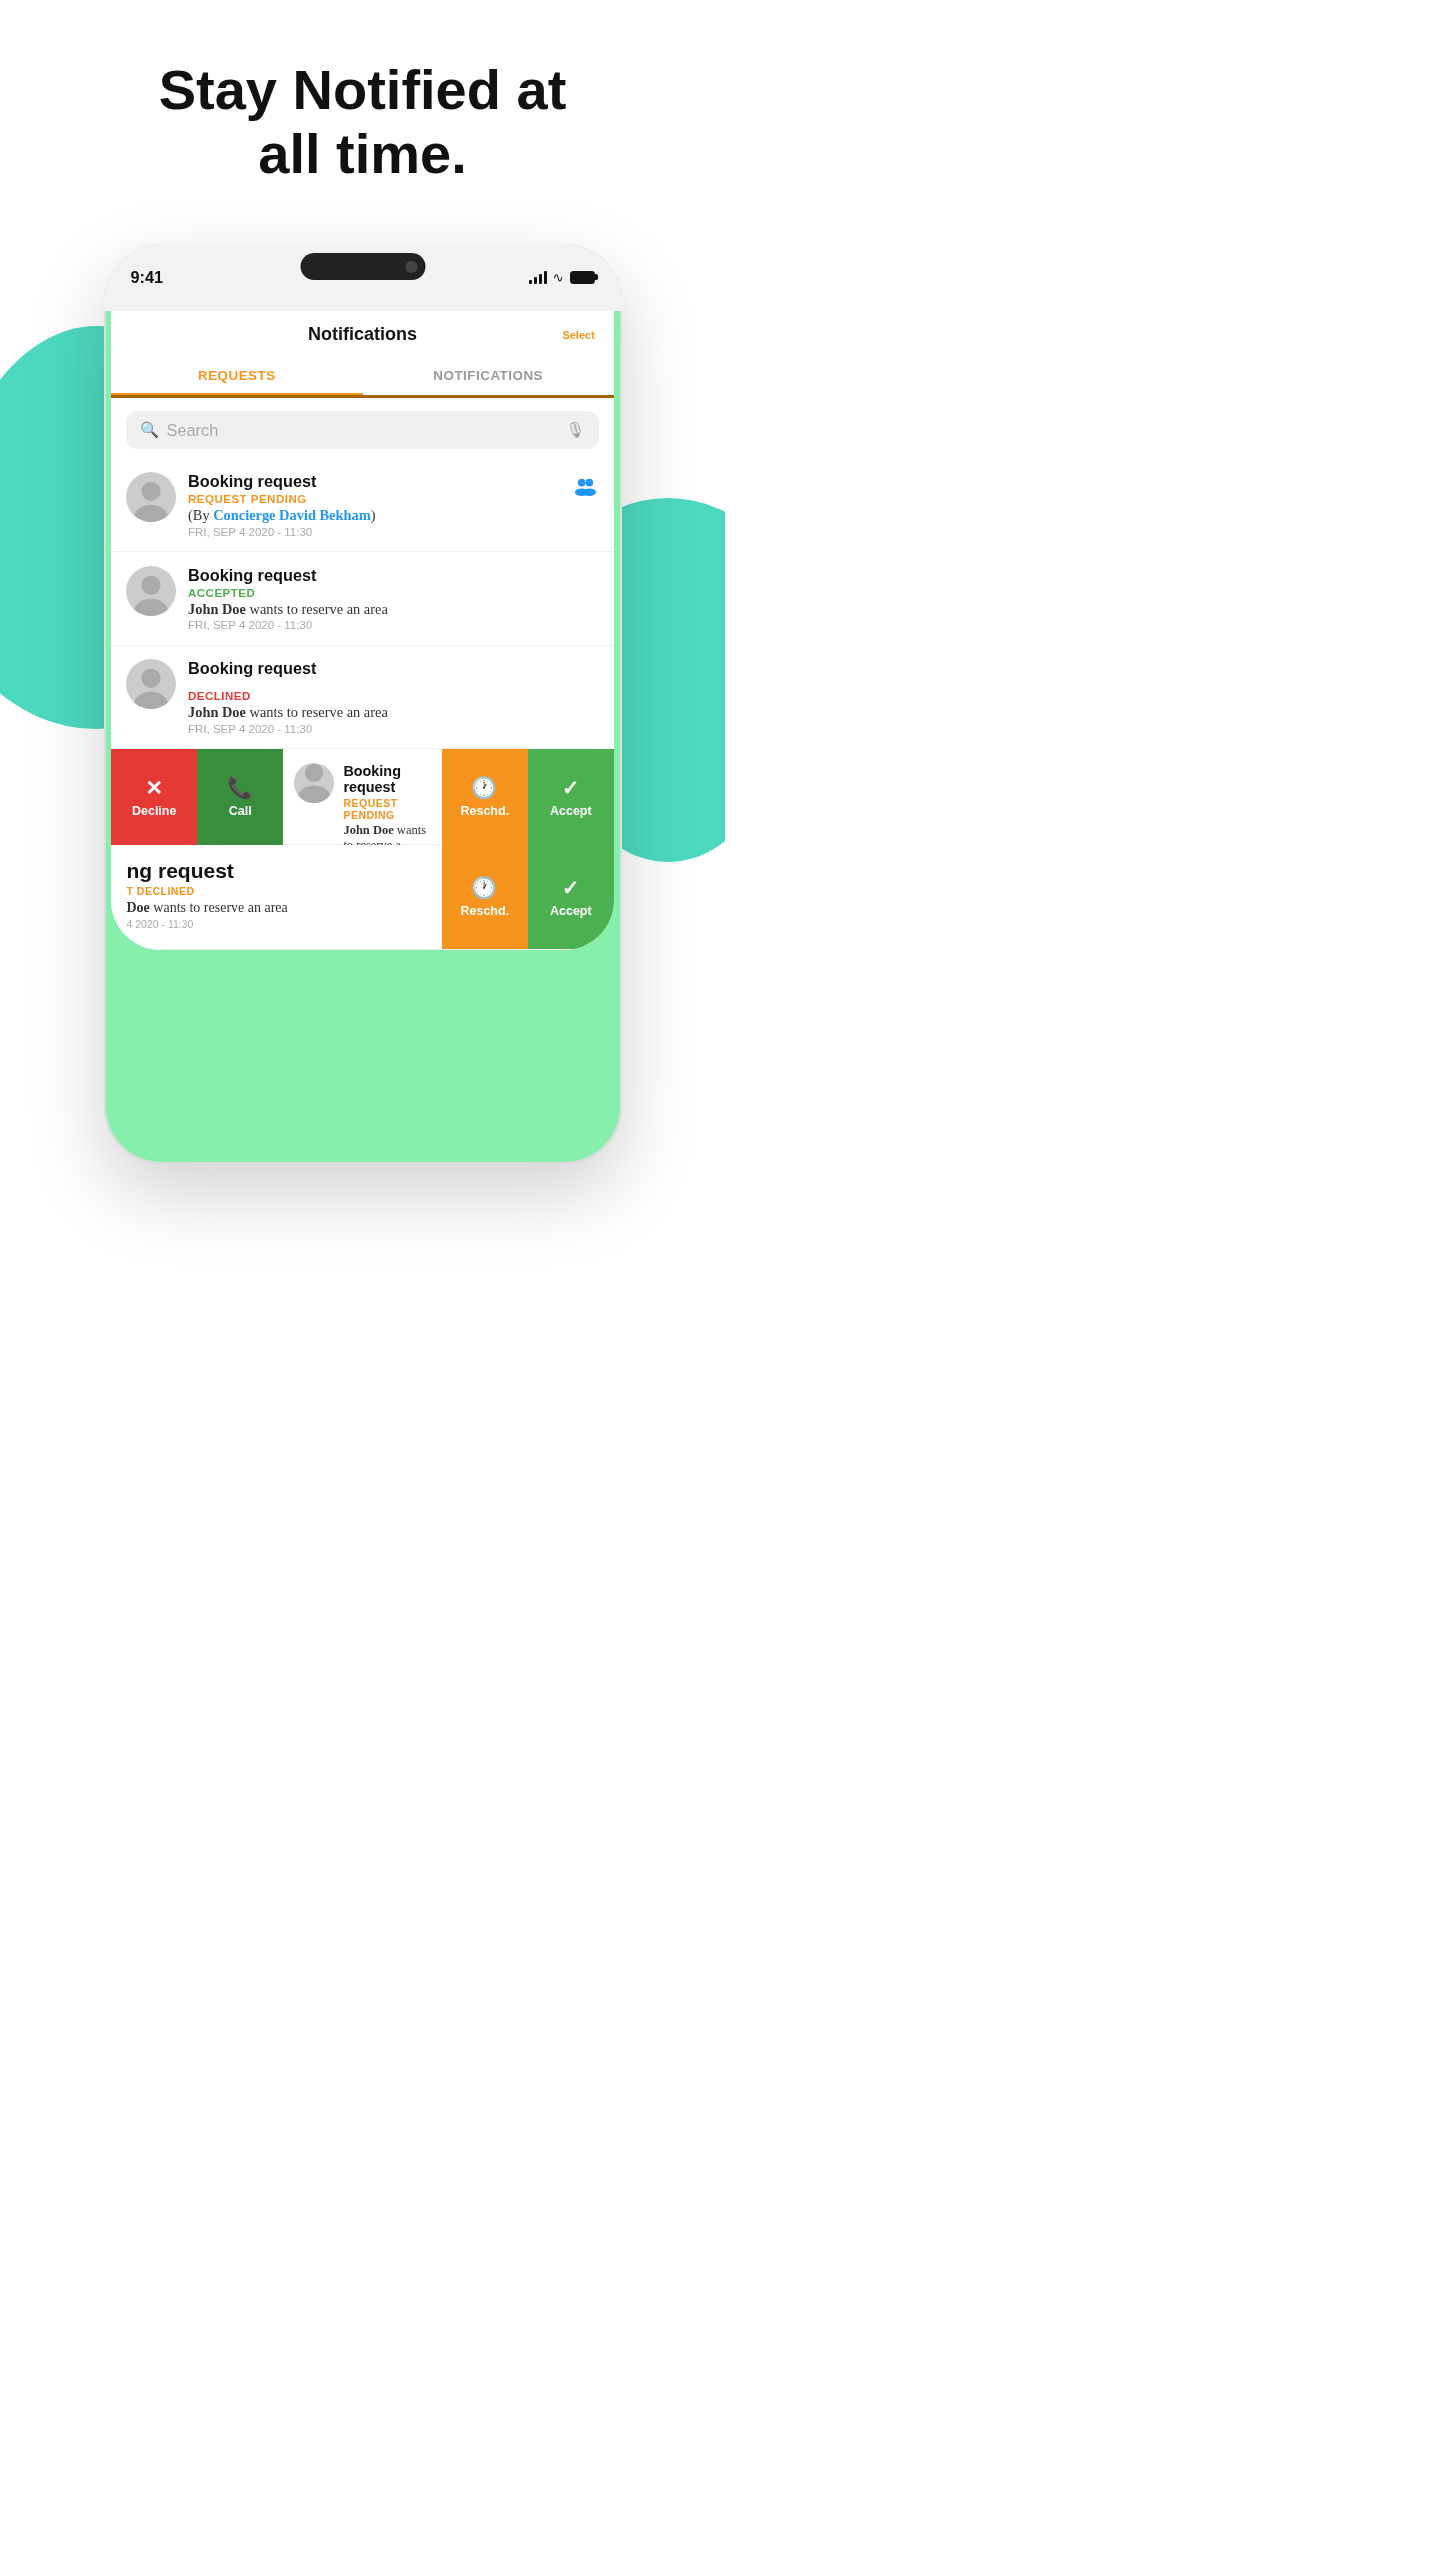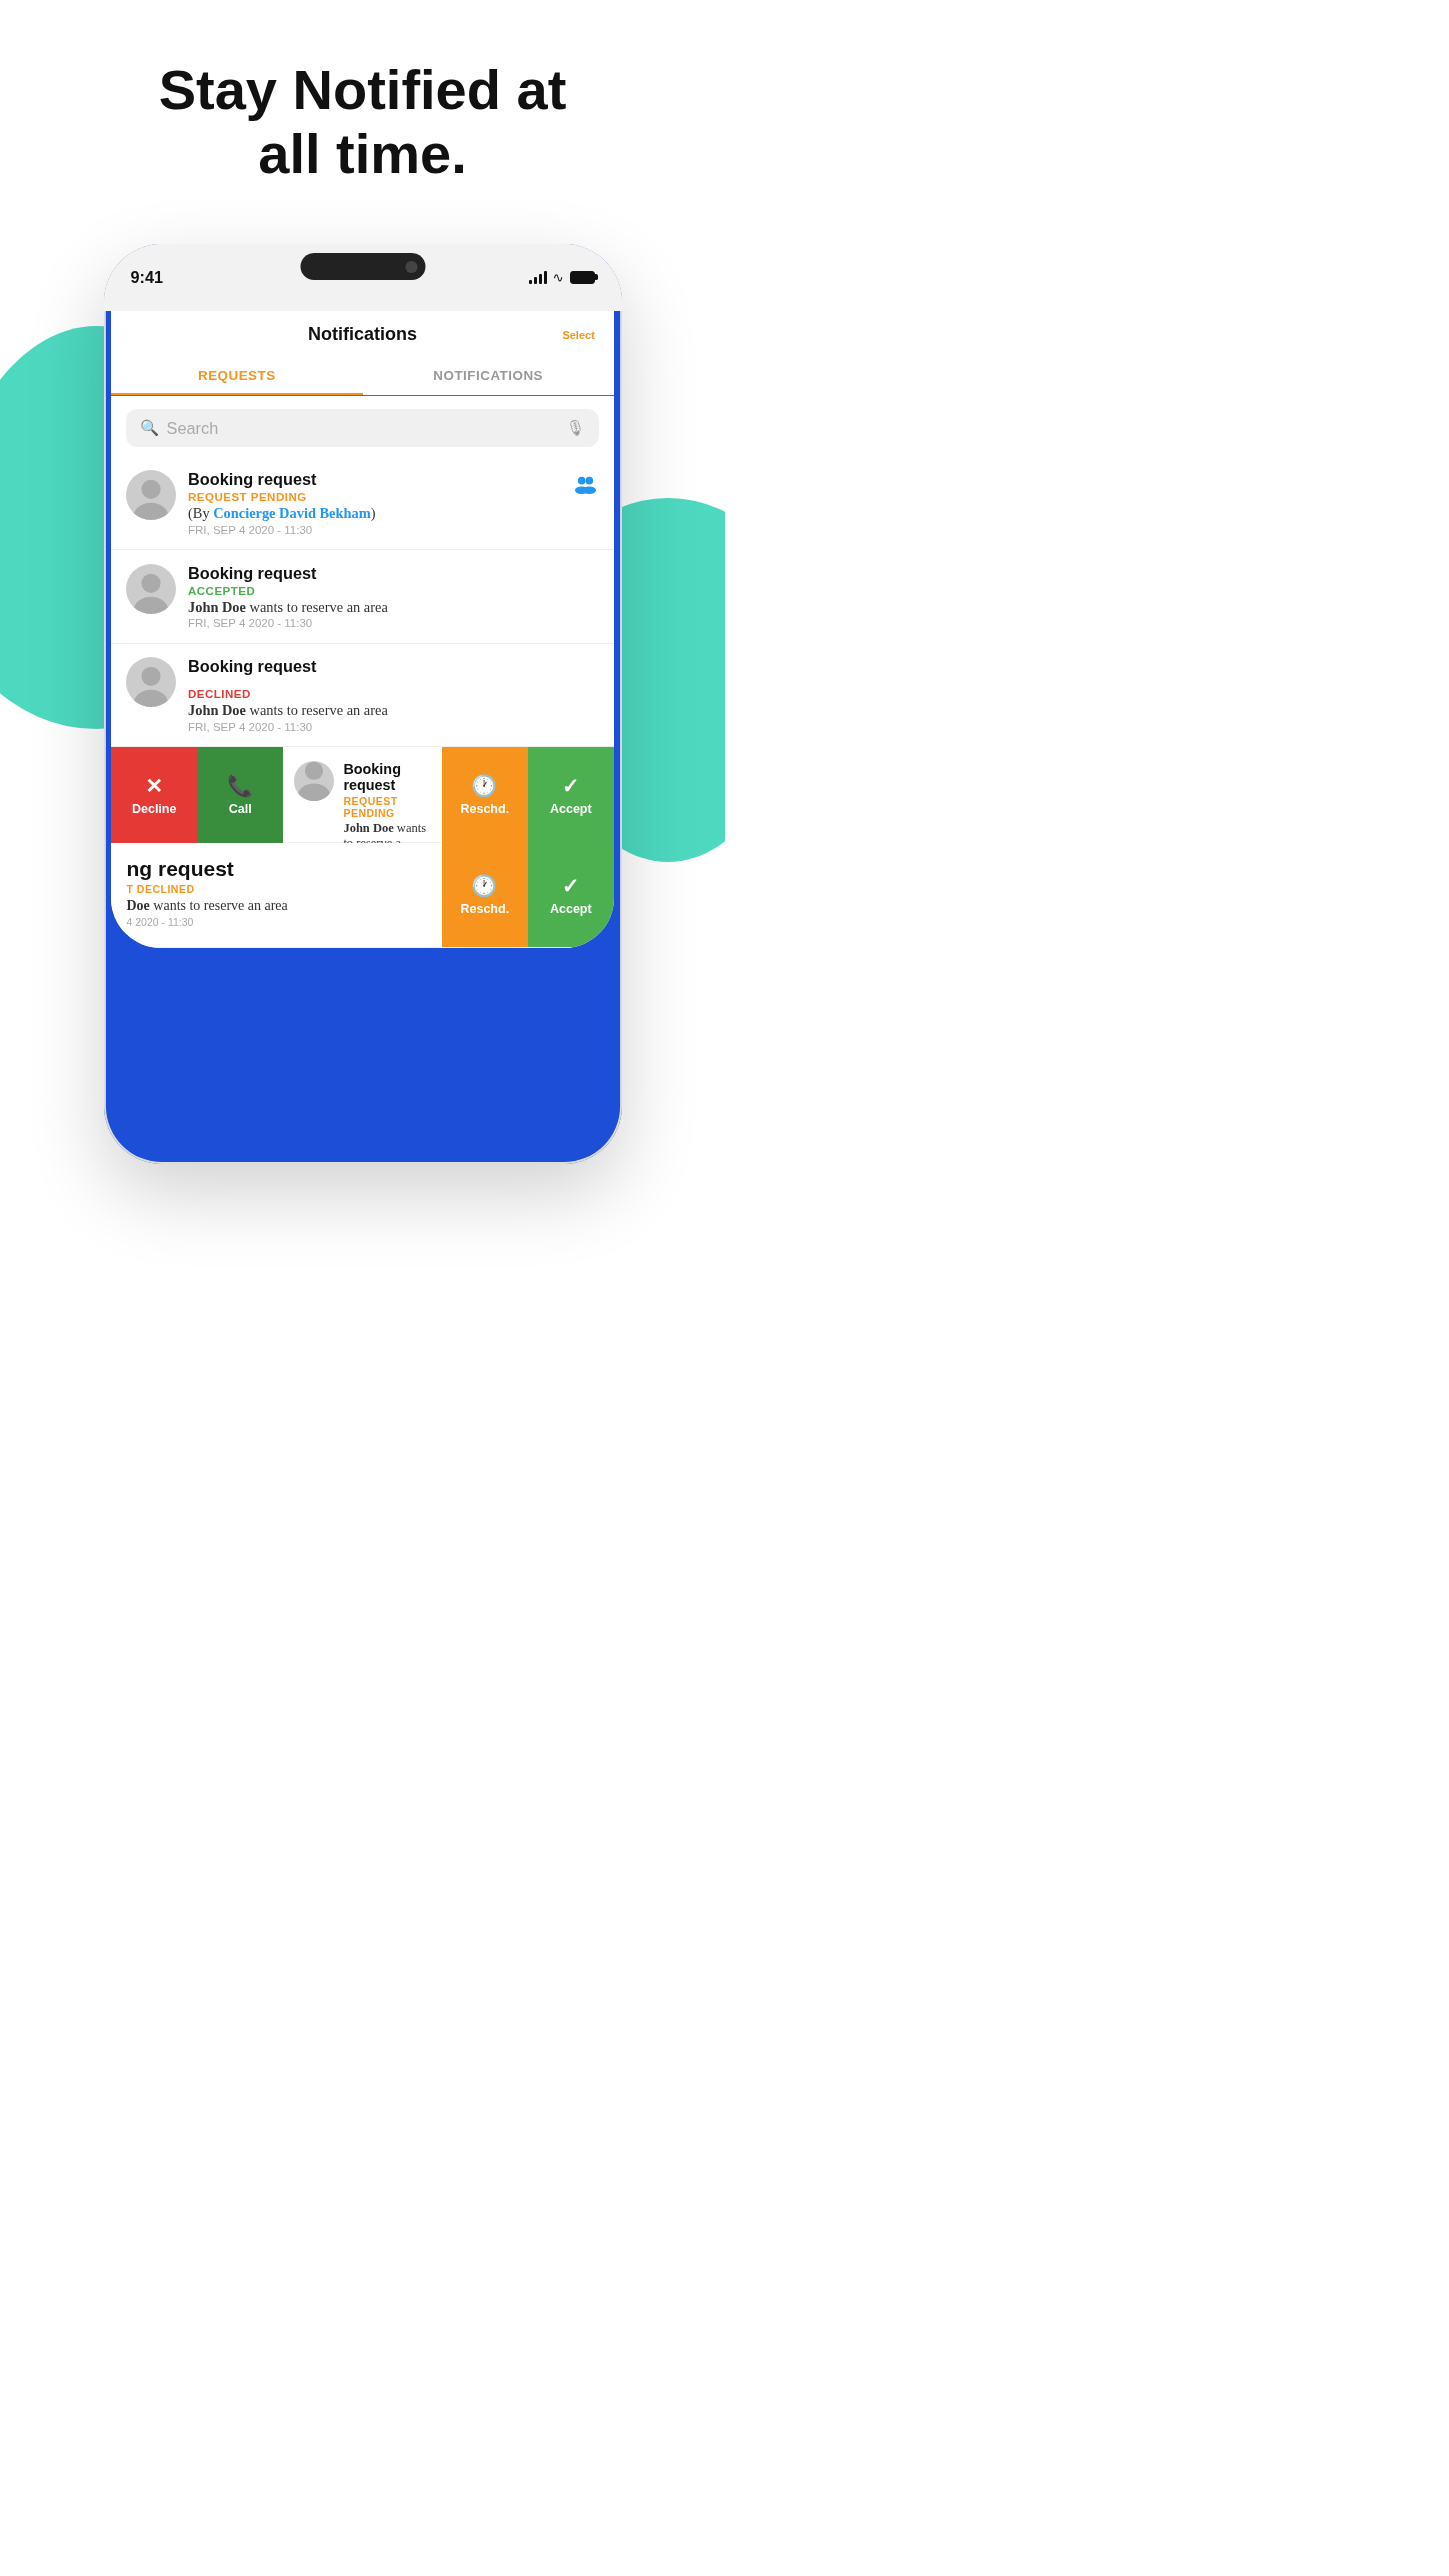--- a/index.html
+++ b/index.html
@@ -57,21 +57,21 @@
     .phone-wrapper {
       display: flex;
       justify-content: center;
       position: relative;
       z-index: 10;
       margin-top: 19px;
     }
     .phone-frame {
       width: 518px;
       min-height: 920px;
-      background: #1d4ed8;
+      background: #86efac;
       border-radius: 58px;
       box-shadow: 0 29px 77px rgba(0,0,0,0.18), inset 0 0 0 1.9px #ddd;
       position: relative;
       overflow: hidden;
       padding: 0;
     }
 
     
     .phone-top-bar {
       background: #f2f2f2;
@@ -176,21 +176,21 @@
       position: absolute;
       right: 19px;
       font-size: 11px;
       font-weight: 600;
       color: #f7941d;
     }
 
     
     .tabs {
       display: flex;
-      border-bottom: 1px solid #a16207;
+      border-bottom: 3px solid #a16207;
       margin-top: 13.4px;
     }
     .tab {
       flex: 1;
       text-align: center;
       padding: 9.6px 0;
       font-size: 13.4px;
       font-weight: 700;
       letter-spacing: 0.5px;
       color: #999;

